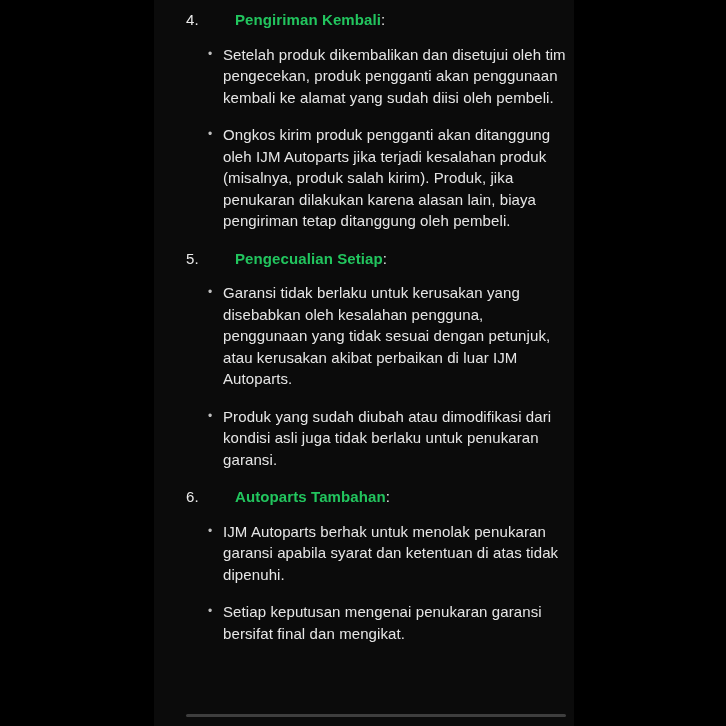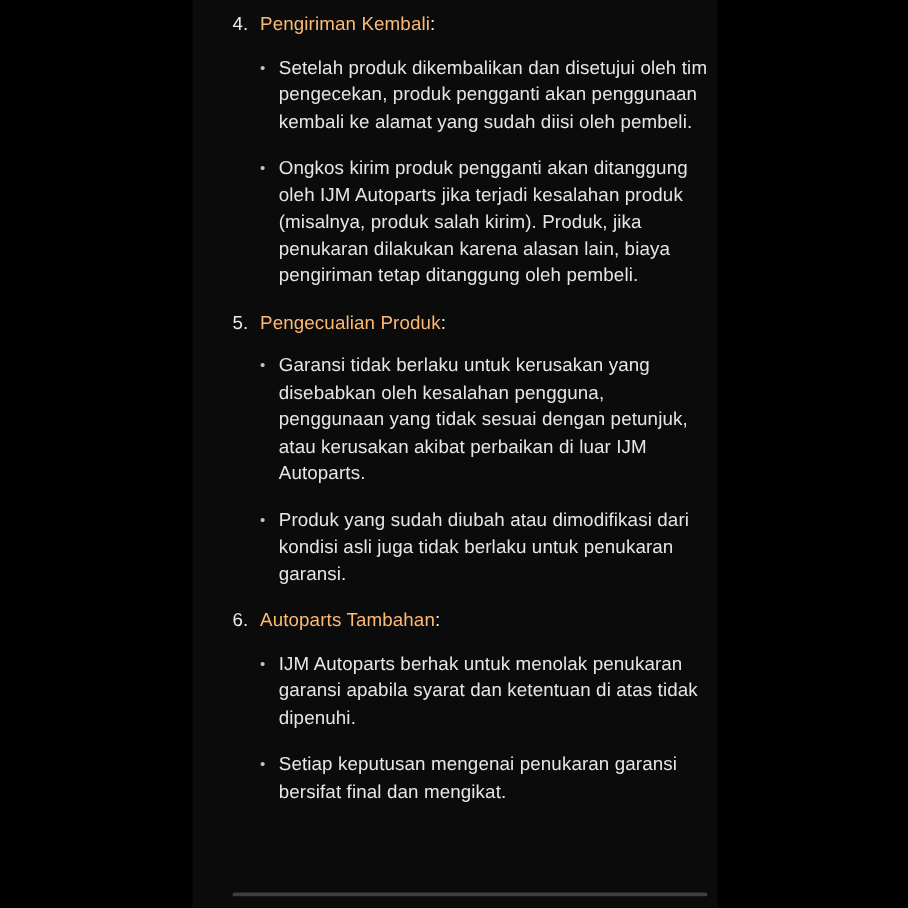--- a/index.html
+++ b/index.html
@@ -37,22 +37,23 @@
   }
   .item:first-child .item-head {
     margin-top: 0;
   }
   .num {
     width: 22px;
     flex-shrink: 0;
     color: #eaeaea;
   }
   .head-text b {
-    font-weight: normal;
-    color: #fdba74;
+    font-weight: bold;
+    color: #22c55e;
+    margin-left: 27px;
   }
   .bullet {
     display: flex;
     padding-left: 22px;
     margin-bottom: 16px;
   }
   .dot {
     width: 15px;
     flex-shrink: 0;
     font-size: 12px;
@@ -90,21 +91,21 @@
       </div>
       <div class="bullet">
         <span class="dot">•</span>
         <span class="btext">Ongkos kirim produk pengganti akan ditanggung oleh IJM Autoparts jika terjadi kesalahan produk (misalnya, produk salah kirim). Produk, jika penukaran dilakukan karena alasan lain, biaya pengiriman tetap ditanggung oleh pembeli.</span>
       </div>
     </section>
 
     <section class="item">
       <div class="item-head">
         <span class="num">5.</span>
-        <span class="head-text"><b>Pengecualian Produk</b><span>:</span></span>
+        <span class="head-text"><b>Pengecualian Setiap</b><span>:</span></span>
       </div>
       <div class="bullet">
         <span class="dot">•</span>
         <span class="btext">Garansi tidak berlaku untuk kerusakan yang disebabkan oleh kesalahan pengguna, penggunaan yang tidak sesuai dengan petunjuk, atau kerusakan akibat perbaikan di luar IJM Autoparts.</span>
       </div>
       <div class="bullet">
         <span class="dot">•</span>
         <span class="btext">Produk yang sudah diubah atau dimodifikasi dari kondisi asli juga tidak berlaku untuk penukaran garansi.</span>
       </div>
     </section>

